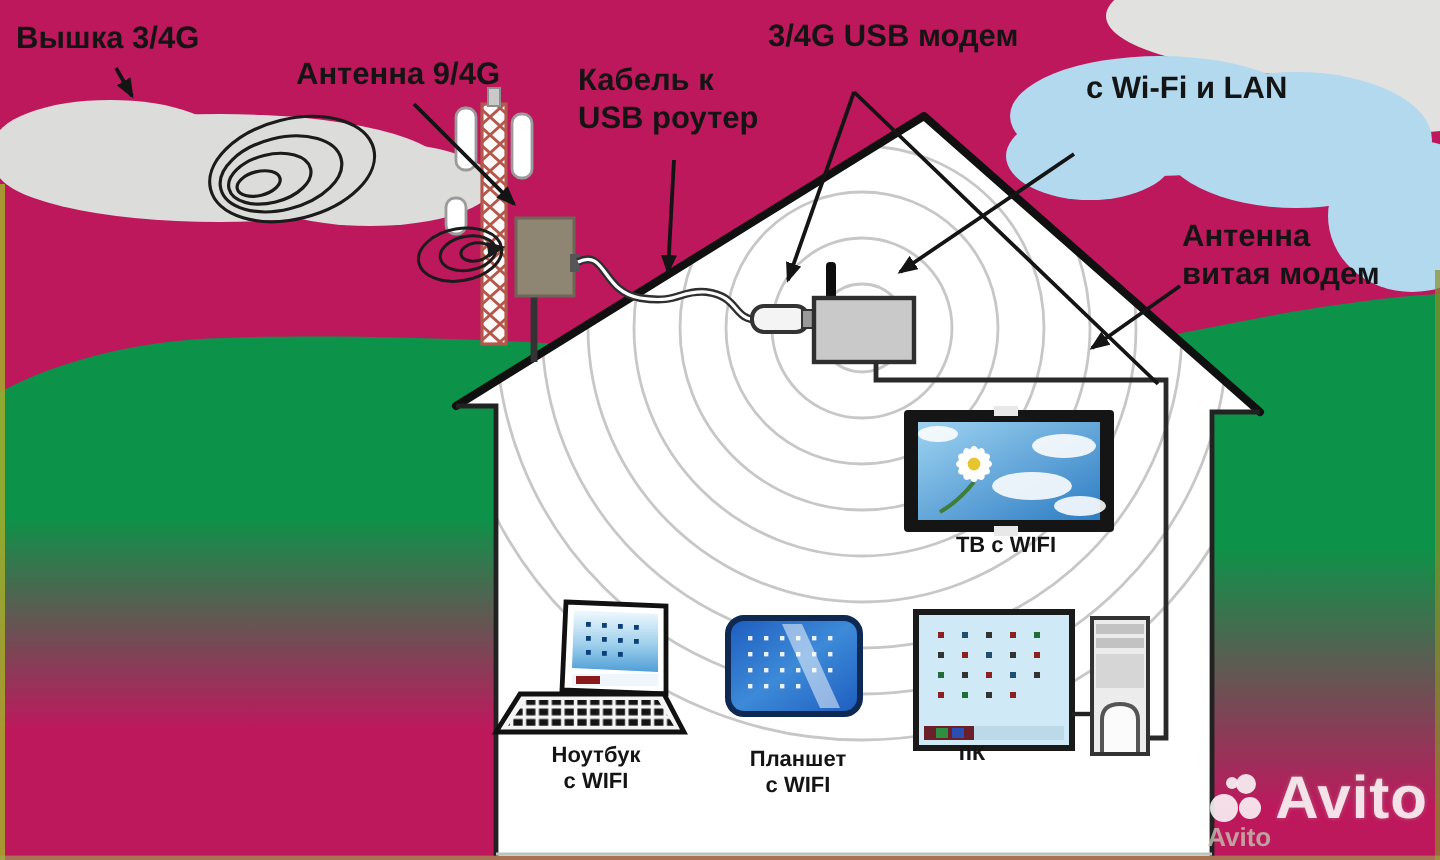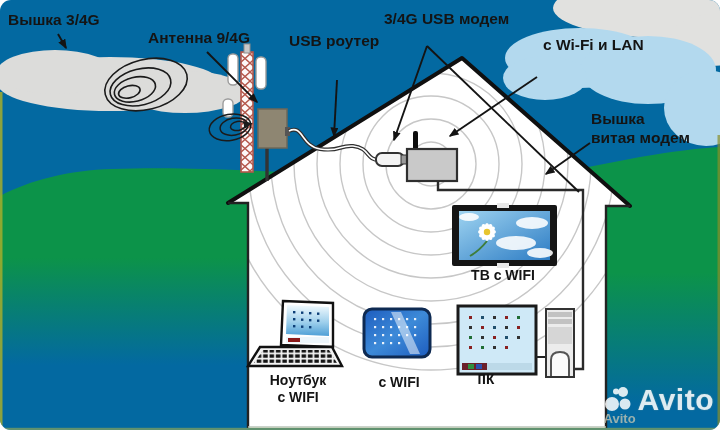--- a/index.html
+++ b/index.html
@@ -1,21 +1,21 @@
 <!DOCTYPE html>
 <html><head>
 <meta charset="utf-8">
 <style>
   html,body{margin:0;padding:0;background:#fff;}
-  #stage{position:relative;width:720px;height:430px;overflow:hidden;background:#0369a1;
-         font-family:"Liberation Sans","DejaVu Sans",sans-serif;border-radius:11px;}
+  #stage{position:relative;width:720px;height:430px;overflow:hidden;background:#be185d;
+         font-family:"Liberation Sans","DejaVu Sans",sans-serif;}
   #diagram-svg{position:absolute;left:0;top:0;}
   .lbl{position:absolute;color:#141414;font-weight:600;font-size:15.5px;line-height:1.22;white-space:nowrap;}
   .lbl .ln{display:block;}
-  .dev{font-size:14px;text-align:center;}
+  .dev{font-size:11px;text-align:center;}
   
   #wm{position:absolute;right:6px;bottom:4px;opacity:.92;}
   #wm .row{display:flex;align-items:center;justify-content:flex-end;gap:4px;}
   #wm .big{color:rgba(255,255,255,.93);font-size:30px;font-weight:700;letter-spacing:.5px;
            text-shadow:0 0 2px rgba(180,185,160,.45);}
   #wm .small{color:#c3c6b2;font-size:13px;font-weight:700;margin-top:-6px;margin-right:2px;opacity:.85;}
 </style>
 </head>
 <body>
 
@@ -269,42 +269,44 @@
   <rect x="0" y="92" width="2.5" height="338" fill="#a4ad2c" opacity="0.85"></rect>
   <rect x="717.5" y="135" width="2.5" height="295" fill="#8a8f2a" opacity="0.7"></rect>
   <rect x="0" y="427.8" width="720" height="2.2" fill="#9fae4e" opacity="0.6"></rect>
 </svg>
 
 <div class="lbl" style="left:8px;top:11px;">Вышка 3/4G</div>
 
 <div class="lbl" style="left:148px;top:29px;">Антенна 9/4G</div>
 
 <div class="lbl" style="left:289px;top:32px;">
+  <span class="ln">Кабель к</span>
   <span class="ln">USB роутер</span>
 </div>
 
 <div class="lbl" style="left:384px;top:10px;text-align:center;">3/4G USB модем</div>
 
 <div class="lbl" style="left:543px;top:36px;">
   <span class="ln">с Wi-Fi и LAN</span>
 </div>
 
 <div class="lbl" style="left:591px;top:110px;">
-  <span class="ln">Вышка</span>
+  <span class="ln">Антенна</span>
   <span class="ln">витая модем</span>
 </div>
 
 <div class="lbl dev" style="left:458px;top:267px;width:90px;">ТВ с WIFI</div>
 
 <div class="lbl dev" style="left:251px;top:372px;width:94px;">
   <span class="ln">Ноутбук</span>
   <span class="ln">с WIFI</span>
 </div>
 
 <div class="lbl dev" style="left:351px;top:374px;width:96px;">
+  <span class="ln">Планшет</span>
   <span class="ln">с WIFI</span>
 </div>
 
 <div class="lbl dev" style="left:466px;top:372px;width:40px;font-family:Liberation Mono, monospace;">ПК</div>
 
 <div id="wm">
   <div class="row">
     <svg width="30" height="30" viewBox="0 0 30 30">
       <g fill="rgba(255,255,255,0.93)">
         <circle cx="8" cy="19" r="7"></circle>

